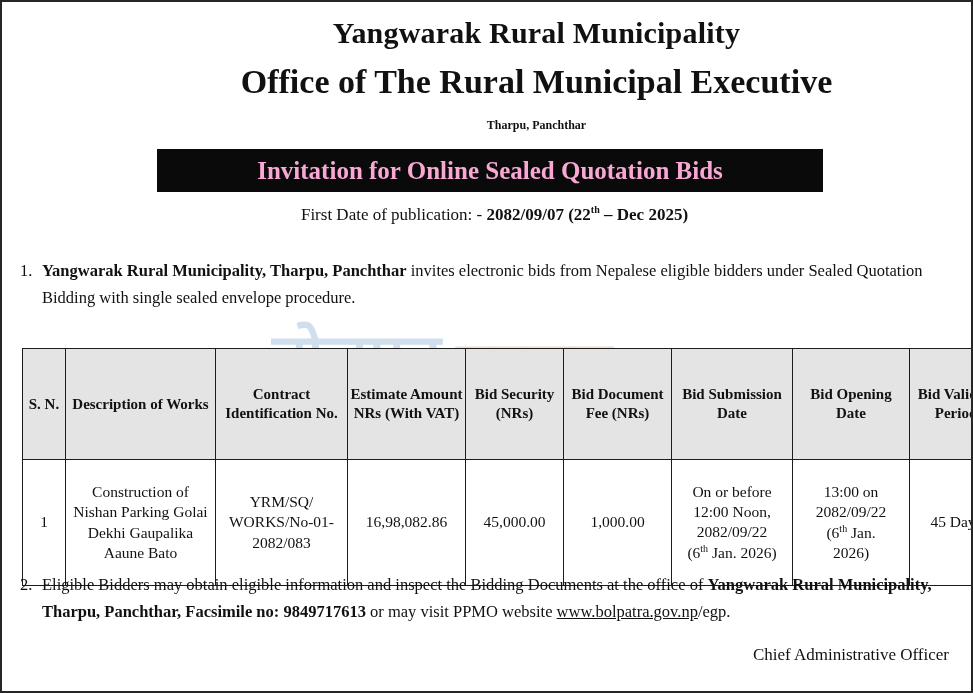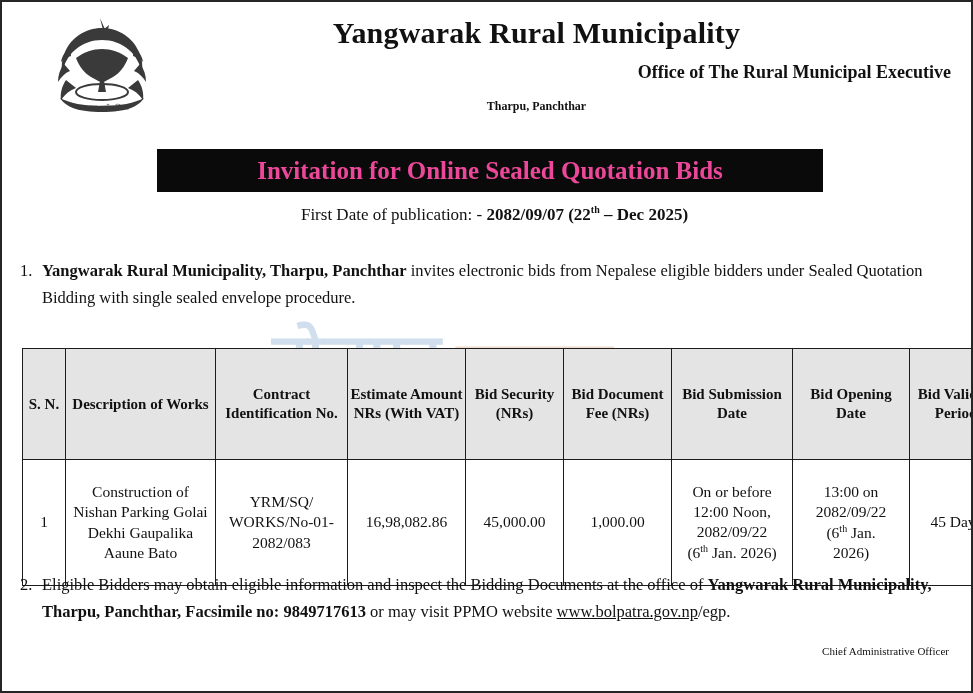--- a/index.html
+++ b/index.html
@@ -62,41 +62,40 @@
     padding-right: 20px;
   }
   .org-title {
     font-size: 30px;
     font-weight: 700;
     letter-spacing: .2px;
     line-height: 1.14;
     margin: 0;
   }
   .org-sub {
-    font-size: 18px;
+    font-size: 34px;
     font-weight: 700;
     line-height: 1.18;
     margin: 12px 0 16px 0;
-    text-align: right;
   }
   .org-place {
     font-size: 12px;
     font-weight: 700;
     margin: 13px 0 0 0;
   }
 
   
   .banner {
     position: absolute;
     left: 155px;
     top: 147px;
     width: 666px;
     height: 43px;
     background: #0a0a0a;
-    color: #ec4899;
+    color: #f9a8d4;
     font-size: 25px;
     font-weight: 700;
     display: flex;
     align-items: center;
     justify-content: center;
     z-index: 3;
   }
 
   .pubdate {
     position: absolute;
@@ -177,55 +176,36 @@
   .c-fee  { width: 103px; }
   .c-sub  { width: 116px; }
   .c-open { width: 112px; }
   .c-val  { width: 88px; }
 
   
   .signature {
     position: absolute;
     right: 22px;
     top: 643px;
-    font-size: 11px;
+    font-size: 17px;
     z-index: 3;
   }
 </style>
 </head>
 <body>
 
 <div id="page">
 
   <div class="watermark">
     <span class="wm-a">बोलपत्र</span>
     <span class="wm-b">डटकम</span>
   </div>
 
   <div class="header">
 
-    <div class="emblem">
-      <svg viewBox="0 0 108 112" width="108" height="112" aria-hidden="true">
-        <g fill="#3a3a3a">
-          <path d="M52 4 l3 12 6-5 -2 9 z"></path>
-          <path d="M54 14 c-17 0 -31 10 -37 24 c-3 7 -4 14 -3 21 c2 -9 6 -17 13 -23 c8 -7 17 -10 27 -10 c10 0 19 3 27 10 c7 6 11 14 13 23 c1 -7 0 -14 -3 -21 c-6 -14 -20 -24 -37 -24 z"></path>
-          <path d="M22 34 c-5 3 -8 8 -9 14 c3 -3 6 -5 10 -6 z"></path>
-          <path d="M86 34 c5 3 8 8 9 14 c-3 -3 -6 -5 -10 -6 z"></path>
-          <path d="M16 50 c-4 5 -6 11 -6 18 c3 -5 7 -9 12 -11 z"></path>
-          <path d="M92 50 c4 5 6 11 6 18 c-3 -5 -7 -9 -12 -11 z"></path>
-          <path d="M28 44 c8 -6 17 -9 26 -9 c9 0 18 3 26 9 c-3 8 -8 15 -15 19 l-11 6 l-11 -6 c-7 -4 -12 -11 -15 -19 z"></path>
-          <ellipse cx="54" cy="78" rx="26" ry="8" fill="none" stroke="#3a3a3a" stroke-width="2"></ellipse>
-          <path d="M54 56 l-4 22 l8 0 z"></path>
-          <path d="M18 66 c-4 6 -6 13 -5 20 c4 -6 9 -10 15 -12 z"></path>
-          <path d="M90 66 c4 6 6 13 5 20 c-4 -6 -9 -10 -15 -12 z"></path>
-          <path d="M12 84 c6 9 18 14 42 14 c24 0 36 -5 42 -14 c-9 5 -24 8 -42 8 c-18 0 -33 -3 -42 -8 z"></path>
-        </g>
-        <text x="54" y="96" font-size="7" text-anchor="middle" fill="#3a3a3a" font-family="DejaVu Sans, sans-serif">याङवरक गाउँपालिका</text>
-      </svg>
-    </div>
 
     <div class="title-block">
       <h1 class="org-title">Yangwarak Rural Municipality</h1>
       <h2 class="org-sub">Office of The Rural Municipal Executive</h2>
       <div class="org-place">Tharpu, Panchthar</div>
     </div>
   </div>
 
   <div class="banner">
     <span>Invitation for Online Sealed Quotation Bids</span>

